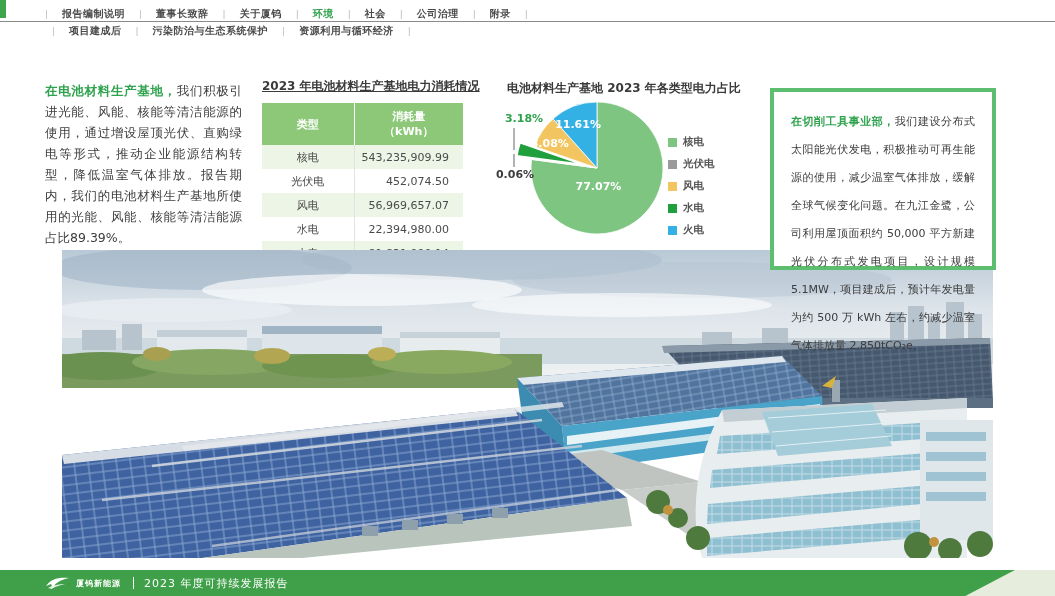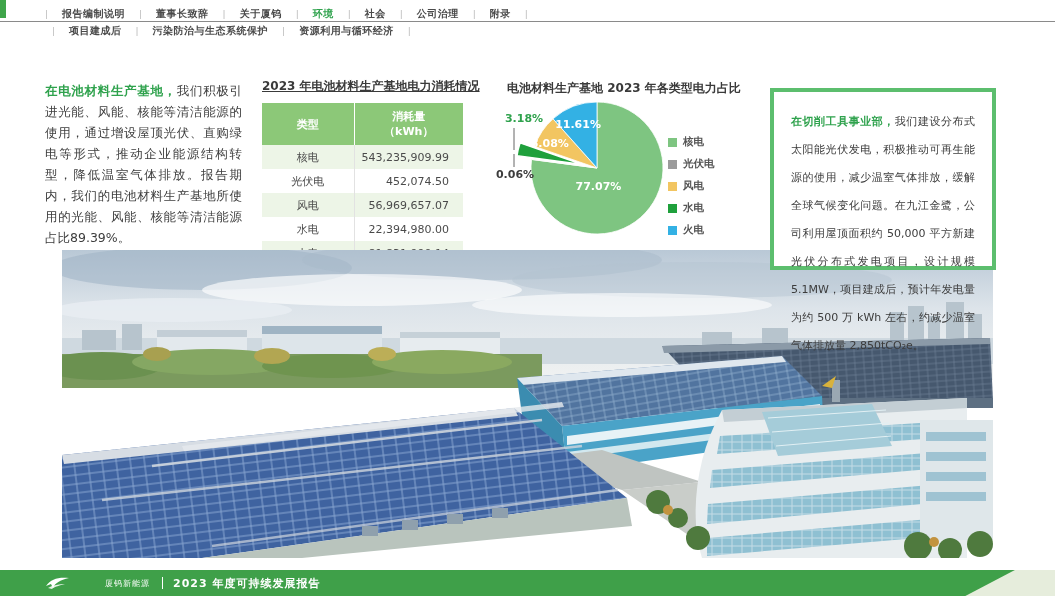--- a/index.html
+++ b/index.html
@@ -49,23 +49,23 @@
   .case-box { position:absolute; left:770px; top:88px; width:226px; height:182px; background:#fff; border:4px solid #5CBE6E; padding:16px 17px; z-index:5; }
   .case-box p { font-size:11px; line-height:28px; color:#3C3C3C; text-align:justify; }
 
   
   .photo { position:absolute; left:62px; top:250px; width:931px; height:308px; overflow:hidden; }
 
   
   .footer { position:absolute; left:0; top:570px; width:1055px; height:26px; background:#E6EDDC; }
   .footer-green { position:absolute; inset:0; background:#3FA049; clip-path:polygon(0 0,96.2% 0,91.5% 100%,0 100%); display:flex; align-items:center; }
   .footer-logo { display:flex; align-items:center; gap:5px; margin-left:45px; }
-  .footer-logo-text { color:#fff; font-size:8px; font-weight:normal; letter-spacing:1px;margin-left:29px; }
+  .footer-logo-text { color:#fff; font-size:8px; font-weight:bold; letter-spacing:1px; }
   .footer-divider { width:1px; height:12px; background:#fff; margin:0 10px 0 12px; }
-  .footer-title { color:#fff; font-size:11px; font-weight:bold; letter-spacing:1px; }
+  .footer-title { color:#fff; font-size:11px; font-weight:normal; letter-spacing:1px; }
   .page-num { position:absolute; right:16px; top:6px; font-size:10.5px; color:#7A8878;margin-top:43px; }
 </style>
 </head>
 <body>
 
 <div class="page">
 
   <div class="corner-strip"></div>
   <div class="nav-row nav-row-1">
       <span class="nav-sep">|</span>

